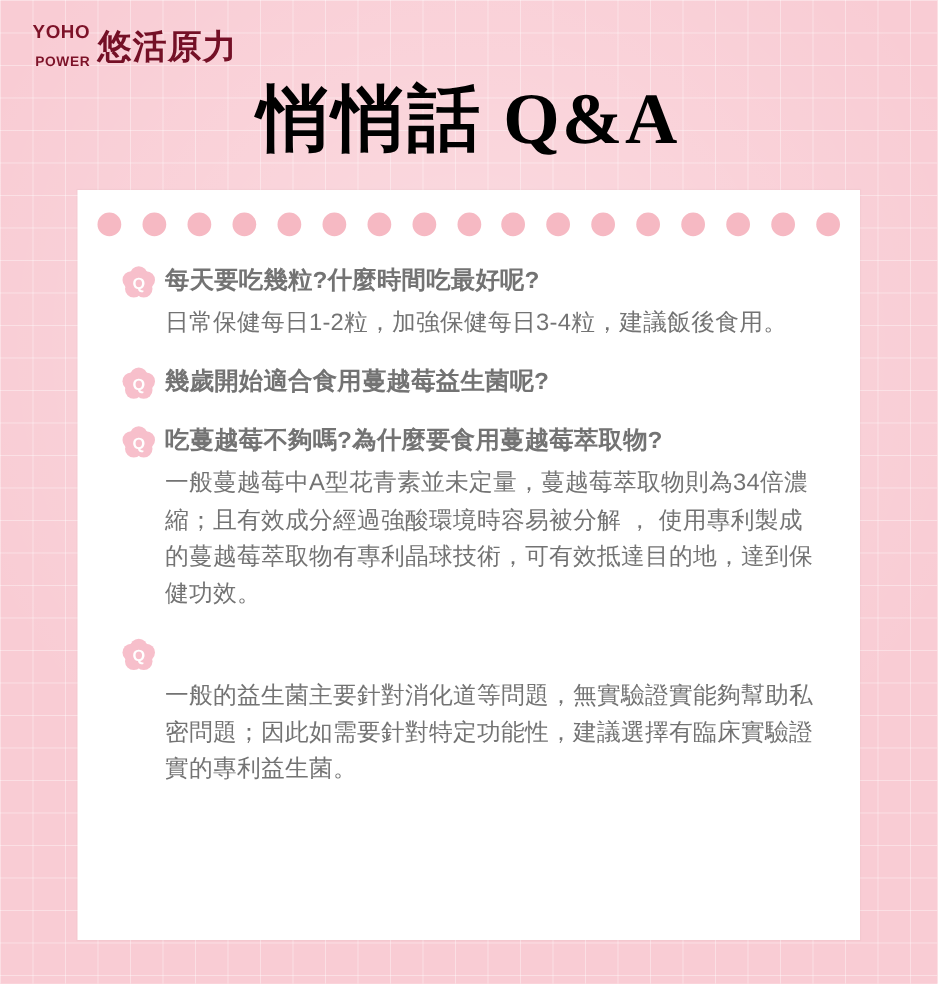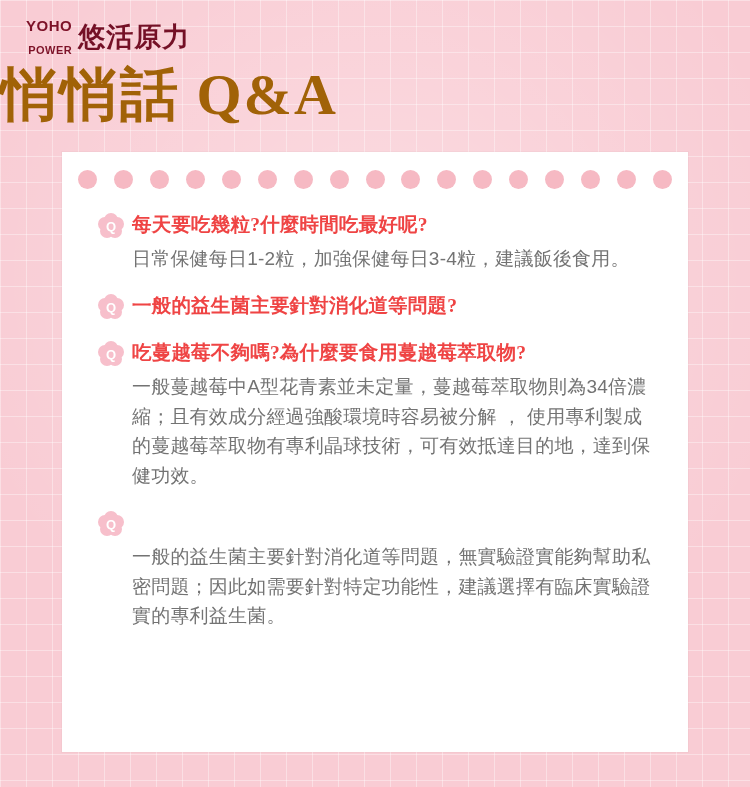--- a/index.html
+++ b/index.html
@@ -60,25 +60,25 @@
     color: #741026;
     text-align: right;
   }
 
   
   .main-title {
     position: absolute;
     top: 56px;
     left: 0;
     width: 750px;
-    text-align: left;
+    text-align: center;
     font-family: "Liberation Serif", serif;
     font-size: 58px;
     font-weight: bold;
-    color: #a16207;
+    color: #000000;
     letter-spacing: 2px;
   }
 
   
   .card {
     position: absolute;
     left: 62px;
     top: 152px;
     width: 626px;
     height: 600px;
@@ -148,24 +148,24 @@
     inset: 0;
     display: flex;
     align-items: center;
     justify-content: center;
     font-size: 13px;
     font-weight: bold;
     color: #ffffff;
     font-family: "Liberation Sans", sans-serif;
   }
   .q-text {
-    font-family: Liberation Serif, serif;
+    font-family: Liberation Mono, monospace;
     font-size: 19.5px;
     font-weight: bold;
-    color: #ef4444;
+    color: #737373;
     line-height: 1.35;
     letter-spacing: 0.2px;
   }
   .qa-a {
     font-family: "Liberation Sans", sans-serif;
     font-size: 19px;
     color: #737373;
     line-height: 1.55;
     letter-spacing: 0.2px;
     padding-left: 34px;
@@ -229,21 +229,21 @@
           <div class="q-badge">
             <div class="petals">
               <i></i>
               <i></i>
               <i></i>
               <i></i>
               <i></i>
             </div>
             <div class="letter">Q</div>
           </div>
-          <div class="q-text">一般的益生菌主要針對消化道等問題?</div>
+          <div class="q-text">幾歲開始適合食用蔓越莓益生菌呢?</div>
         </div>
       </div>
       <div class="qa-item">
         <div class="qa-q">
           <div class="q-badge">
             <div class="petals">
               <i></i>
               <i></i>
               <i></i>
               <i></i>

